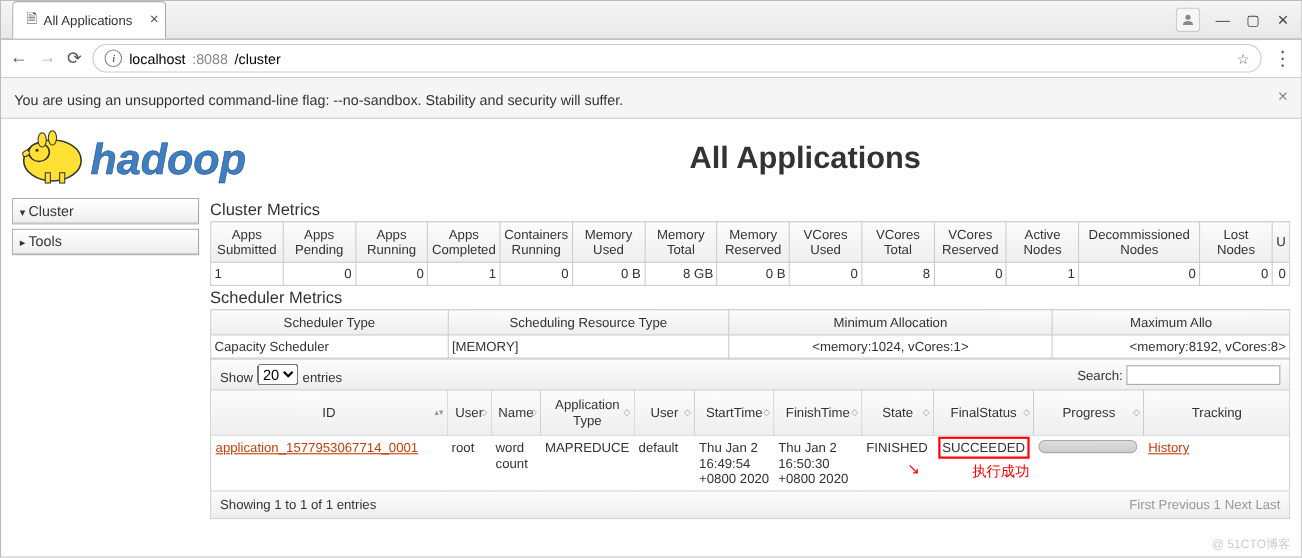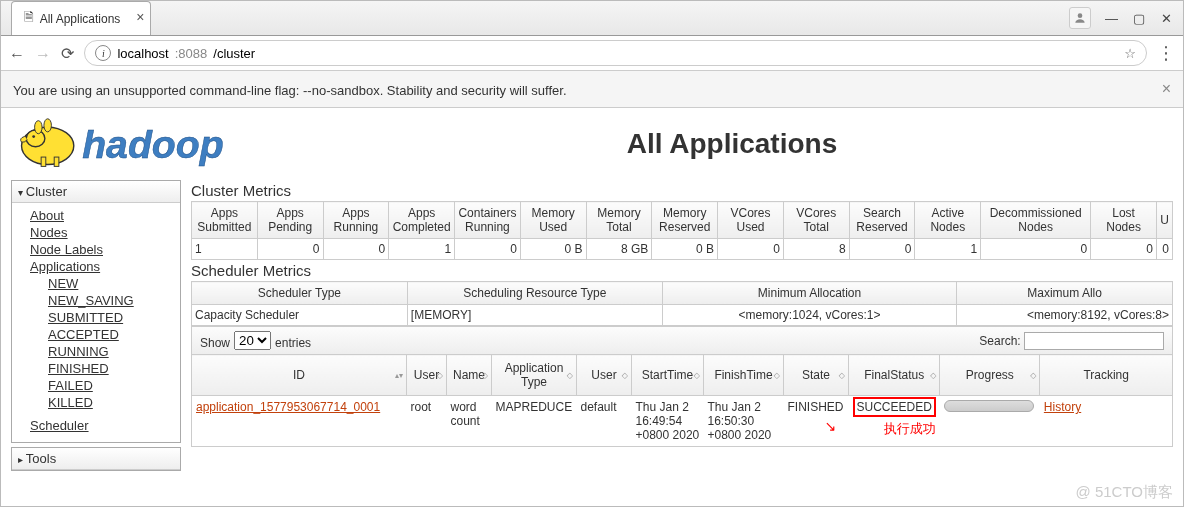--- a/index.html
+++ b/index.html
@@ -48,21 +48,21 @@
 .dtable th{background:linear-gradient(#fcfcfc,#eee);border:1px solid #ccc;padding:6px 4px;font-weight:normal;position:relative;text-align:center}
 .dtable th .sort{position:absolute;right:3px;top:50%;transform:translateY(-50%);font-size:8px;color:#999}
 .dtable td{border-bottom:1px solid #ccc;padding:4px;vertical-align:top}
 .dtable td a{text-decoration:underline;color:#c2410c}
 .succ{border:2px solid red;padding:1px 2px}
 .anno{color:red;position:relative}
 .anno-arrow{position:absolute;left:-28px;top:-2px;color:red;font-size:14px}
 .progress{display:inline-block;width:90px;height:12px;background:linear-gradient(#ddd,#ccc);border-radius:6px;border:1px solid #aaa}
 .footbar{background:linear-gradient(#fcfcfc,#eee);border:1px solid #ccc;border-top:none;padding:5px 8px;font-size:12px;display:flex}
 .footbar .pager{margin-left:auto;color:#999}
-.watermark{position:absolute;right:10px;bottom:4px;color:#ccc;font-size:15px}
+.watermark{position:absolute;right:10px;bottom:4px;color:#ccc;font-size:11px}
 </style>
 </head>
 <body>
 
 <div class="window">
 
  <div class="tabbar">
   <div class="tab">
    <span>🗎</span>
    <span>All Applications</span>
@@ -112,37 +112,20 @@
    <rect x="42" y="44" width="5" height="10" fill="#ffe033" stroke="#333"></rect>
    <text x="72" y="45" font-size="42" font-weight="bold" font-style="italic" fill="#3e7ec1" stroke="#1a4c85" stroke-width="0.5" font-family="Arial">hadoop</text>
   </svg>
   <div class="pagetitle">All Applications</div>
  </div>
 
  <div class="content">
   <div class="sidebar">
    <div class="panel">
     <div class="panel-h">Cluster</div>
-    <div class="panel-body">
-     <a>About</a>
-     <a>Nodes</a>
-     <a>Node Labels</a>
-     <a>Applications</a>
-     <div class="indent">
-      <a>NEW</a>
-      <a>NEW_SAVING</a>
-      <a>SUBMITTED</a>
-      <a>ACCEPTED</a>
-      <a>RUNNING</a>
-      <a>FINISHED</a>
-      <a>FAILED</a>
-      <a>KILLED</a>
-     </div>
-     <a style="margin-top:6px">Scheduler</a>
-    </div>
    </div>
    <div class="panel clp">
     <div class="panel-h">Tools</div>
    </div>
   </div>
 
   <div class="main">
    <div class="sect">Cluster Metrics</div>
    <table class="mtable">
     <tbody>
@@ -150,21 +133,21 @@
      <th>Apps Submitted</th>
               <th>Apps Pending</th>
               <th>Apps Running</th>
               <th>Apps Completed</th>
               <th>Containers Running</th>
               <th>Memory Used</th>
               <th>Memory Total</th>
               <th>Memory Reserved</th>
               <th>VCores Used</th>
               <th>VCores Total</th>
-              <th>Search Reserved</th>
+              <th>VCores Reserved</th>
               <th>Active Nodes</th>
               <th style="width:110px">Decommissioned Nodes</th>
               <th>Lost Nodes</th>
               <th style="width:16px">U</th>
     </tr>
     <tr>
      <td style="text-align:left">1</td>
               <td>0</td>
               <td>0</td>
               <td>1</td>
@@ -233,16 +216,20 @@
      <td>Thu Jan 2 16:50:30 +0800 2020</td>
      <td>FINISHED</td>
      <td><span class="succ">SUCCEEDED</span>
       <div class="anno" style="margin-top:6px;text-align:right;font-size:13px"><span class="anno-arrow">↘</span><span>执行成功</span></div>
      </td>
      <td><span class="progress"></span></td>
      <td><a>History</a></td>
     </tr>
    </tbody>
         </table>
+   <div class="footbar">
+    <span>Showing 1 to 1 of 1 entries</span>
+    <span class="pager">First Previous 1 Next Last</span>
+   </div>
   </div>
  </div>
  <div class="watermark">@ 51CTO博客</div>
 </div>
 
 </body></html>

